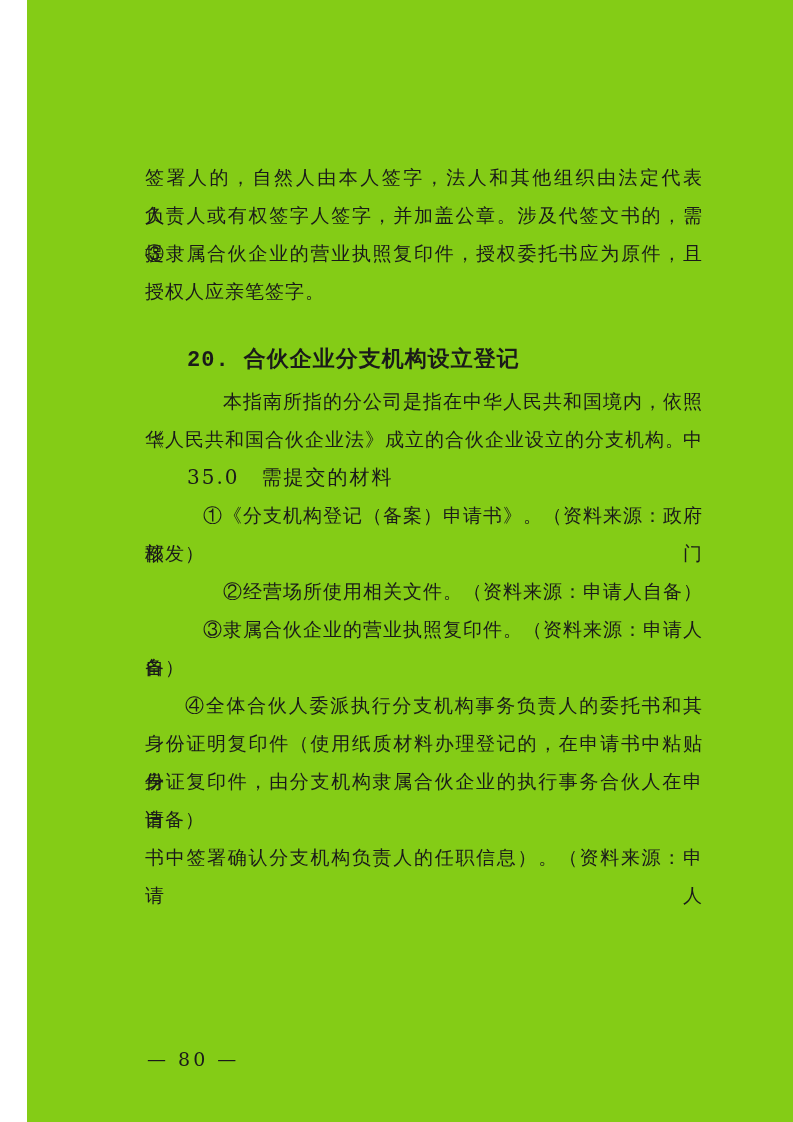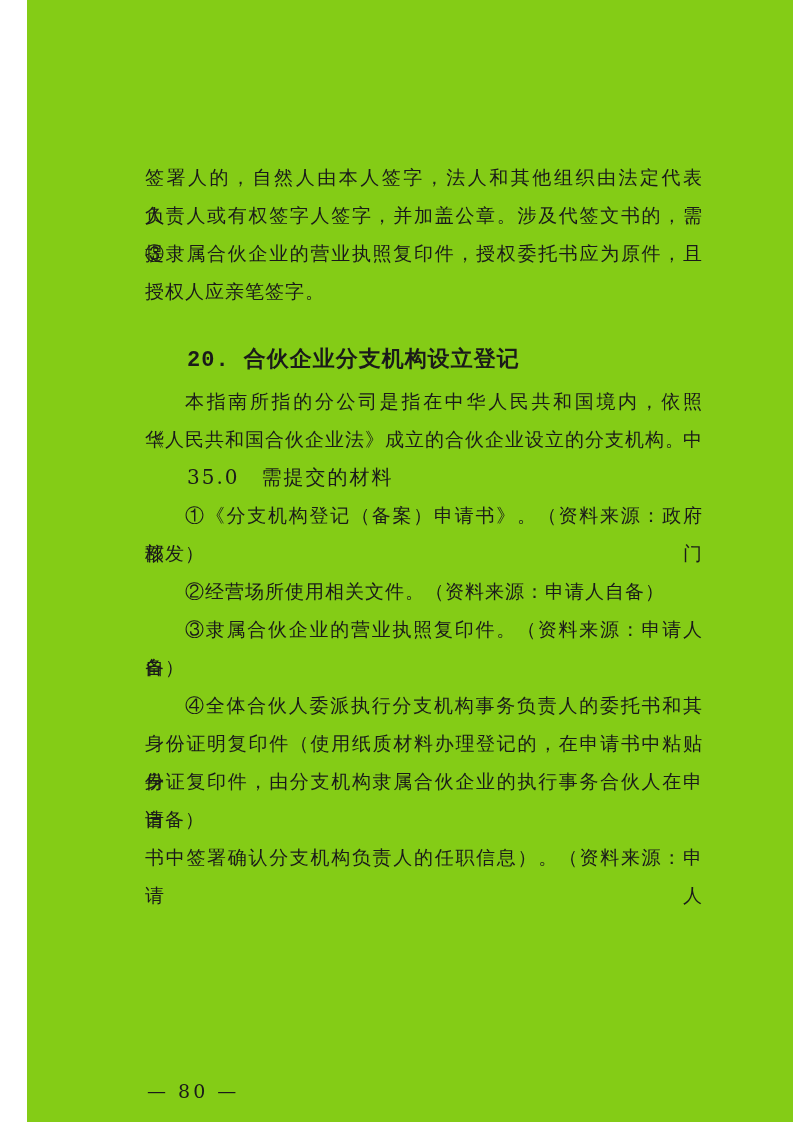--- a/index.html
+++ b/index.html
@@ -32,20 +32,21 @@
     text-align: left;
   }
   
   .j {
     white-space: normal;
     text-align: justify;
     text-align-last: justify;
   }
   .ind {
     text-indent: 40px;
+    text-align: right;
   }
   .section-heading {
     margin-top: 30px;
     height: 42px;
     line-height: 42px;
     padding-left: 42px;
     font-family: Liberation Mono, monospace;
     font-weight: bold;
     font-size: 22px;
     letter-spacing: 1px;
@@ -55,21 +56,21 @@
     height: 38px;
     line-height: 38px;
     padding-left: 42px;
     font-size: 20px;
     letter-spacing: 2px;
     white-space: nowrap;
   }
   .footer {
     position: absolute;
     left: 120px;
-    top: 1080px;
+    top: 1048px;
     font-size: 19px;
     letter-spacing: 3px;
     color: #1a1a1a;
   }
 </style>
 </head>
 <body>
 
 <div class="page">
   <div class="content">

